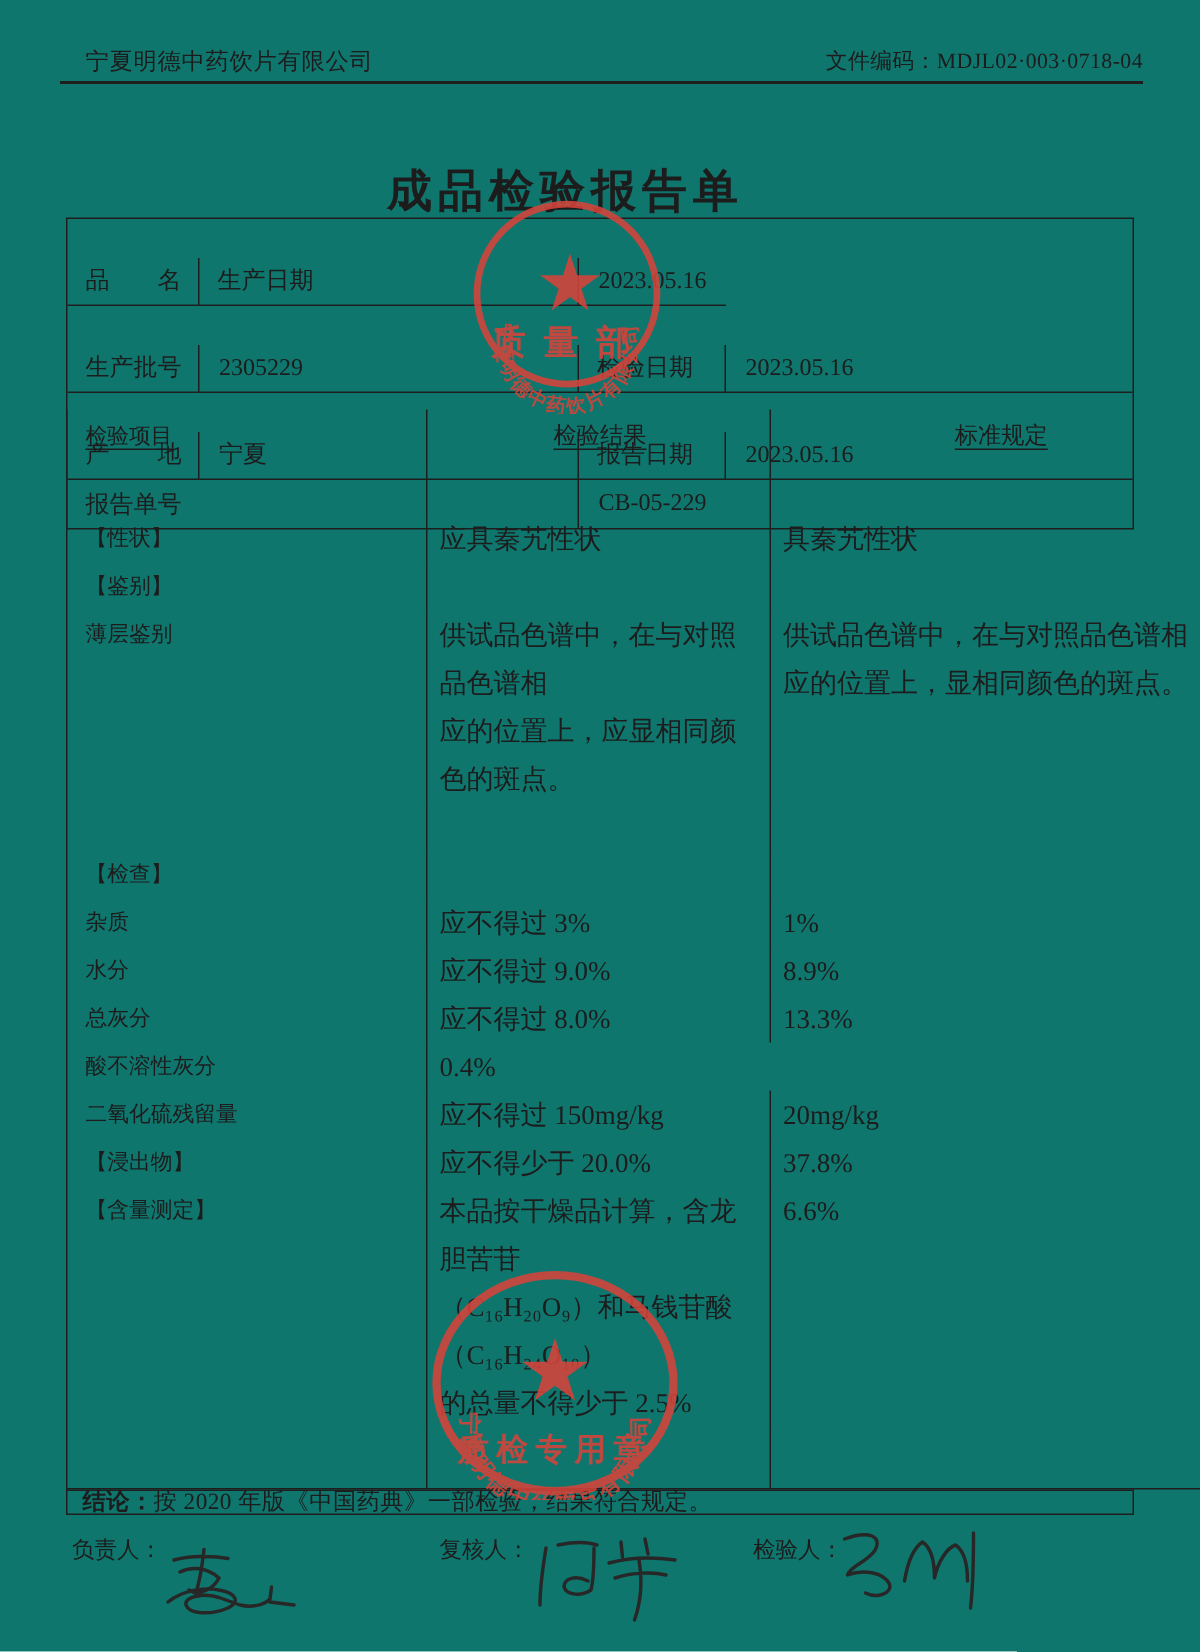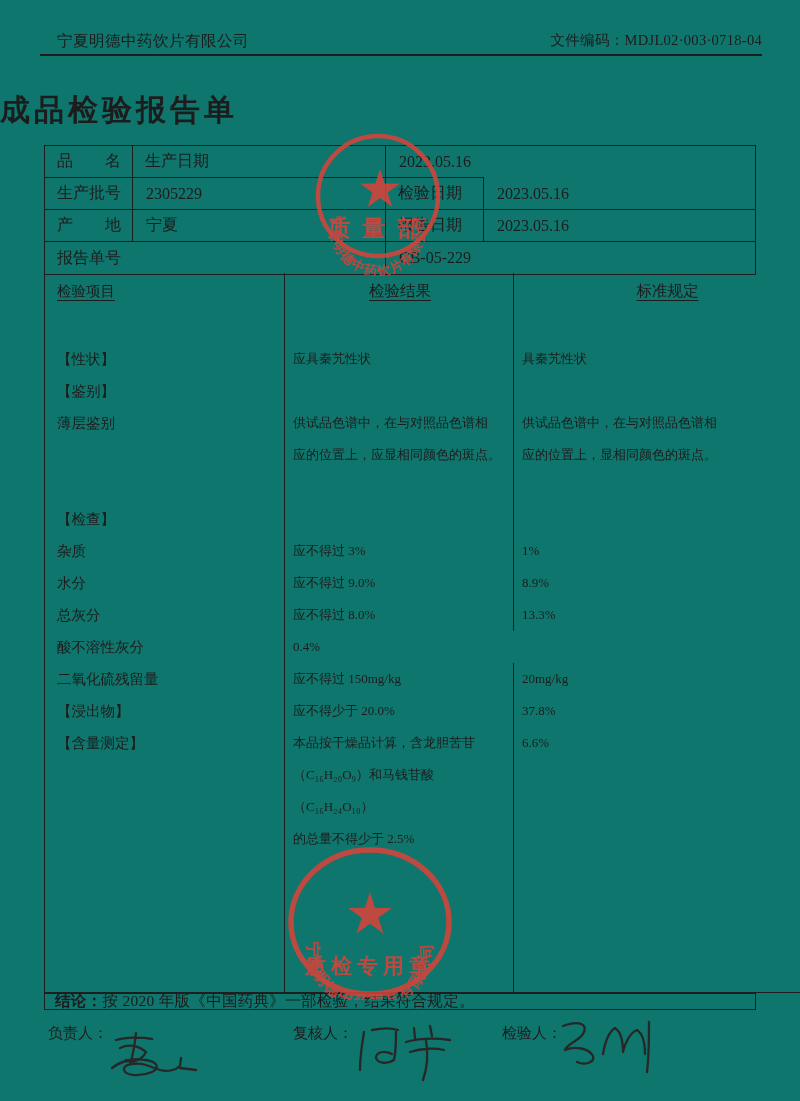--- a/index.html
+++ b/index.html
@@ -4,41 +4,41 @@
 <style>
   html,body{margin:0;padding:0;background:#ffffff;}
   .page{position:relative;width:800px;height:1101px;background:#0f766e;overflow:hidden;
         font-family:"Liberation Serif","DejaVu Serif",serif;color:#1c1c1c;}
 
   
   .company{position:absolute;left:57px;top:31px;font-size:15.5px;letter-spacing:.5px;}
   .filecode{position:absolute;right:38px;top:31px;font-size:14.5px;letter-spacing:.3px;}
   .hdr-rule{position:absolute;left:40px;top:54px;width:722px;height:2px;background:#1e1e1e;}
 
-  .title{position:absolute;left:0;top:90px;width:720px;margin:0;
+  .title{position:absolute;left:0;top:90px;width:720px;margin:17px;text-align:center;
          font-size:30px;font-weight:bold;letter-spacing:4px;}
 
   
   .itable{position:absolute;left:44px;top:145px;width:712px;border:1.5px solid #1e1e1e;
           font-size:16px;box-sizing:border-box;}
-  .irow{display:grid;grid-template-columns:88px 253px 98px 1fr;height:32px;}
+  .irow{display:grid;grid-template-columns:88px 253px 98px 1fr;height:32px;margin-top:26px;}
   .irow4{display:grid;grid-template-columns:341px 1fr;height:32px;}
   .icell{display:flex;align-items:center;padding-left:12px;border-bottom:1px solid #1e1e1e;
          border-right:1px solid #1e1e1e;white-space:pre;overflow:hidden;}
   .icell.last{border-right:none;}
   .irow4 .icell{border-bottom:none;}
   .ival{padding-left:13px;}
 
   
   .rtable{position:absolute;left:44px;top:273px;width:776px;height:720px;box-sizing:border-box;
           border-left:1.5px solid #1e1e1e;border-right:1.5px solid #1e1e1e;border-bottom:1px solid #1e1e1e;
           display:flex;flex-direction:column;}
   .trow{display:grid;grid-template-columns:240px 229px 1fr;}
   .trow .cell{padding:0 6px 0 8px;border-right:1px solid #1e1e1e;min-height:32px;
-              line-height:32px;font-size:13px;white-space:pre-wrap;}
+              line-height:32px;font-size:18px;white-space:pre-wrap;}
   .trow .cell:first-child{padding-left:12px;font-size:14.5px;}
   .trow .cell:last-child{border-right:none;}
   .thead{height:38px;}
   .thead .cell{font-size:15.5px;line-height:36px;min-height:38px;}
   .ctr{text-align:center;}
   .uln{text-decoration:underline;text-underline-offset:4px;}
   .filler{flex:1;}
 
   
   .concl{position:absolute;left:44px;top:993px;width:712px;height:17px;box-sizing:border-box;

